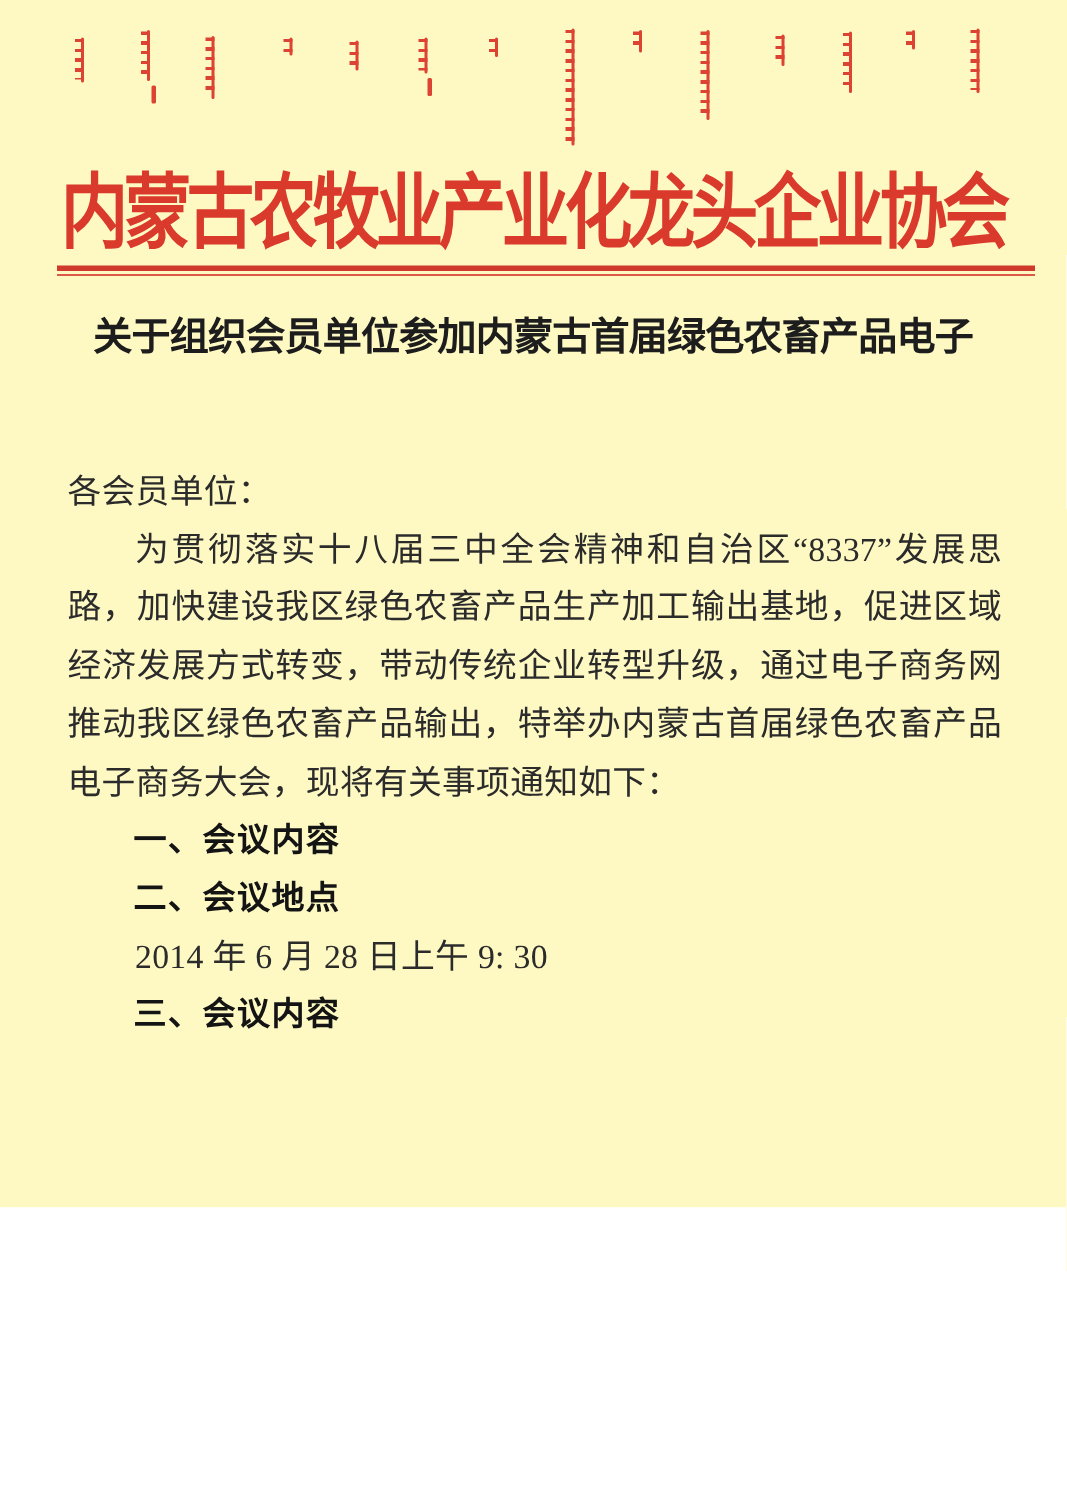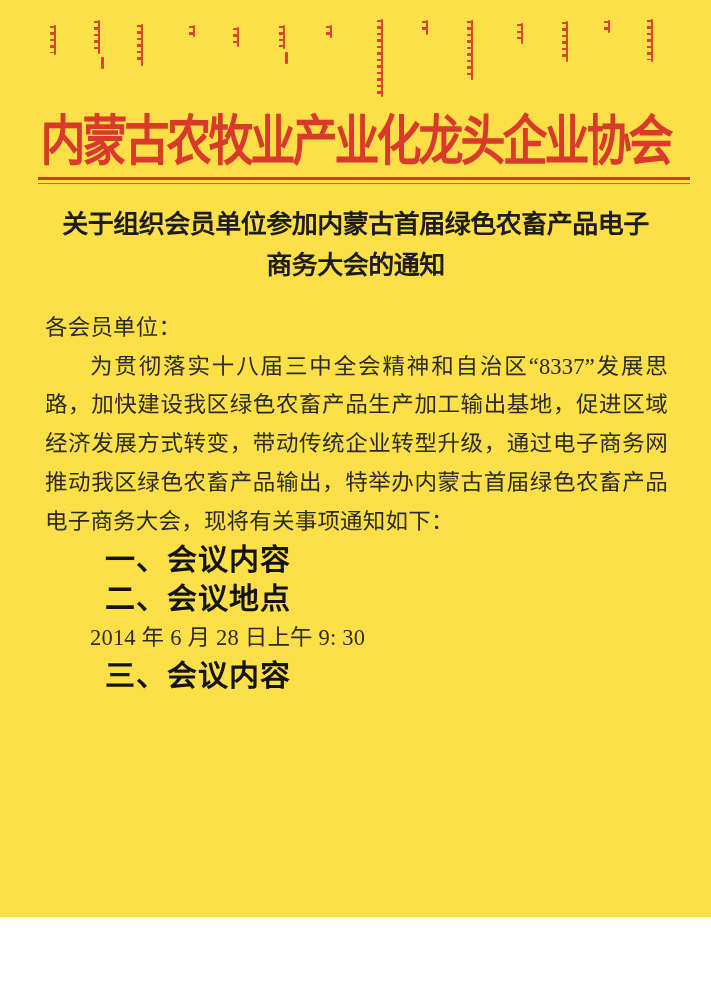--- a/index.html
+++ b/index.html
@@ -1,18 +1,18 @@
 <!DOCTYPE html>
 <html lang="zh-CN"><head>
 <meta charset="utf-8">
 <style>
   html,body{margin:0;padding:0;background:#ffffff;}
   .page{
-    position:relative;width:711px;height:917px;margin:0 auto;
-    background:#fde047;overflow:hidden;
+    position:relative;width:711px;height:805px;margin:0 auto;
+    background:#fef9c3;overflow:hidden;
     font-family:"Liberation Serif",serif;color:#2b2b2b;
   }
 
   
   .mong-banner{position:absolute;left:0;top:0;width:711px;height:100px;}
   .mcol{position:absolute;width:10px;}
   .mcol::before{
     content:"";position:absolute;left:4px;top:0;bottom:0;width:2.4px;
     background:#dc4332;border-radius:1px;
   }
@@ -53,21 +53,21 @@
   
   .doc-body{
     position:absolute;top:309px;left:45px;width:623px;
     font-size:22.5px;line-height:38.7px;letter-spacing:0.2px;
     text-align:justify;color:#2b2b2b;
   }
   .doc-body p{margin:0;}
   .para{text-indent:2em;}
   .heading{
     text-indent:2em;font-family:"Liberation Sans",sans-serif;
-    font-weight:bold;font-size:30px;color:#141414;letter-spacing:1px;
+    font-weight:bold;font-size:22px;color:#141414;letter-spacing:1px;
   }
 
   
   .page-number{
     position:absolute;left:577px;top:940px;
     font-size:17px;letter-spacing:1px;color:#222;white-space:nowrap;
   }
 </style>
 </head>
 <body>
@@ -92,21 +92,20 @@
     <span class="mcol" style="left:604px;top:20px;height:13px"></span>
     <span class="mcol" style="left:647px;top:19px;height:43px"></span>
   </div>
 
   <h1 class="org-title">内蒙古农牧业产业化龙头企业协会</h1>
 
   <div class="rule-top"></div>
 
   <div class="doc-title">
     <div>关于组织会员单位参加内蒙古首届绿色农畜产品电子</div>
-    <div>商务大会的通知</div>
   </div>
 
   <div class="doc-body">
     <p class="salutation">各会员单位：</p>
     <p class="para">为贯彻落实十八届三中全会精神和自治区“8337”发展思路，加快建设我区绿色农畜产品生产加工输出基地，促进区域经济发展方式转变，带动传统企业转型升级，通过电子商务网推动我区绿色农畜产品输出，特举办内蒙古首届绿色农畜产品电子商务大会，现将有关事项通知如下：</p>
     <p class="heading">一、会议内容</p>
     <p class="heading">二、会议地点</p>
     <p class="para">2014 年 6 月 28 日上午 9: 30</p>
     <p class="heading">三、会议内容</p>
   </div>

